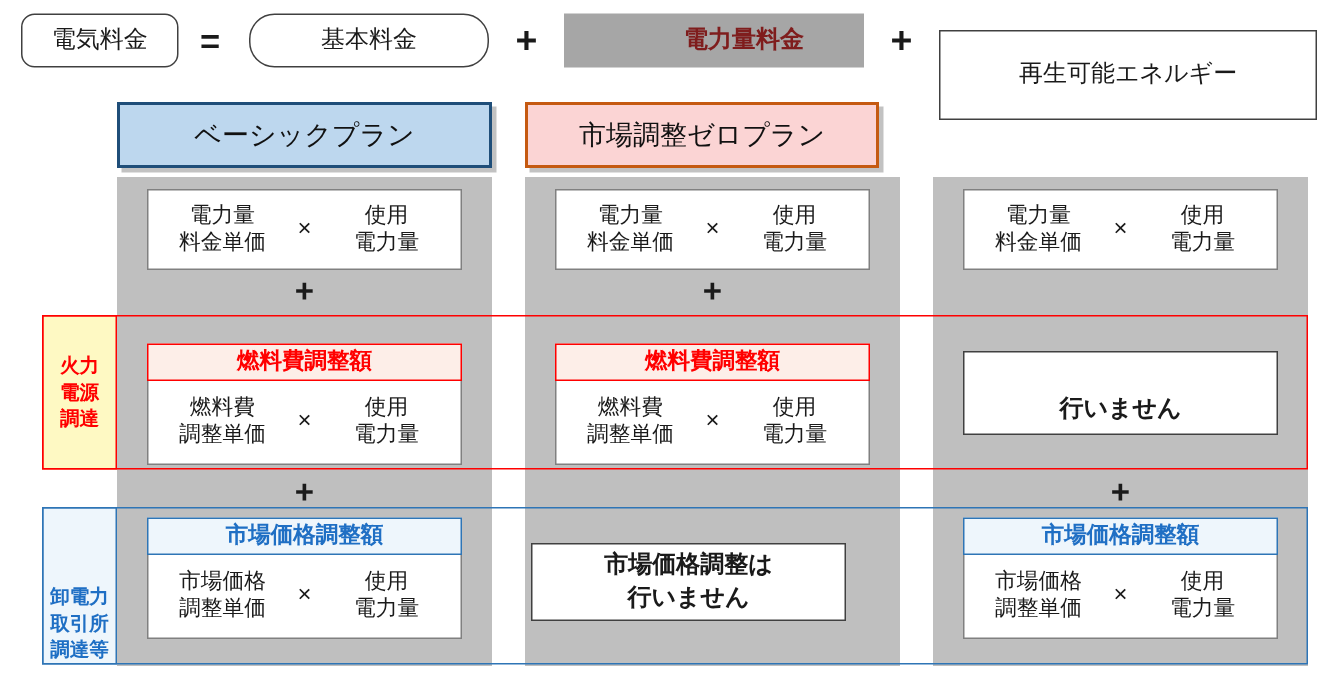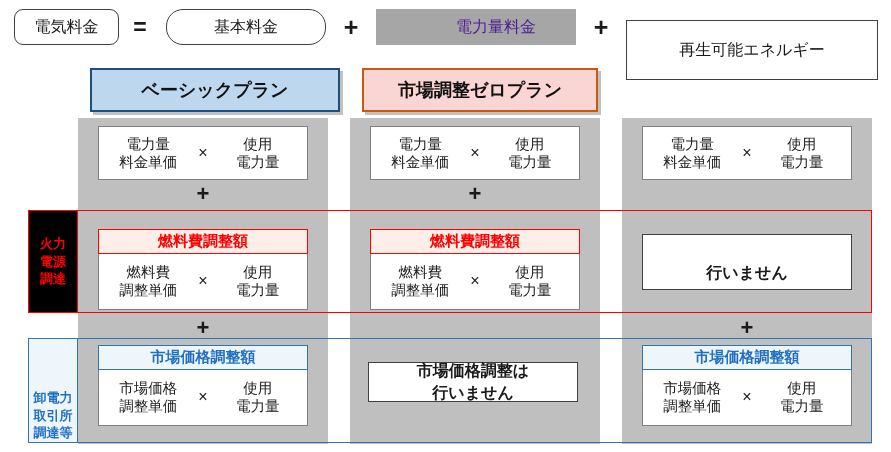--- a/index.html
+++ b/index.html
@@ -11,49 +11,48 @@
   .stage{position:absolute;left:0;top:0;width:891px;height:452px;}
 
   
   .formula{position:absolute;left:0;top:0;width:891px;height:60px;}
   .f-box{
     position:absolute;display:flex;align-items:center;justify-content:center;
     text-align:center;box-sizing:border-box;background:#ffffff;
     border:1.5px solid #404040;font-size:16px;line-height:1.25;
   }
   .f-rounded{border-radius:9px;}
-  .f-gray{background:#a6a6a6;border:none;color:#4c1d95;font-weight:normal;padding-left:40px;}
+  .f-gray{background:#a6a6a6;border:none;color:#7f1d1d;font-weight:bold;padding-left:40px;}
   .f-plus{
     position:absolute;display:flex;align-items:center;justify-content:center;
     font-size:25px;font-weight:bold;color:#1a1a1a;
   }
   .f-eq{
     position:absolute;display:flex;align-items:center;justify-content:center;
     font-size:23px;font-weight:bold;color:#1a1a1a;
   }
 
   
   .side-label{
     position:absolute;box-sizing:border-box;display:flex;
     align-items:center;justify-content:center;text-align:center;
     font-size:13px;font-weight:bold;line-height:1.35;
   }
-  .side-thermal{background:#000000;border:1.4px solid #ff0000;color:#ff0000;}
+  .side-thermal{background:#fef9c3;border:1.4px solid #ff0000;color:#ff0000;}
   .side-market{background:#eef6fc;border:1.6px solid #2e75b6;color:#1f6fc4;justify-content:flex-end;}
 
   
   .gpanel{position:absolute;background:#bfbfbf;}
 
   
   .plan-head{
     position:absolute;box-sizing:border-box;display:flex;
     align-items:center;justify-content:center;text-align:center;
-    font-size:18px;font-weight:bold;color:#111111;
+    font-size:18px;font-weight:normal;color:#111111;
     box-shadow:3px 3px 0 rgba(120,120,120,.45);
-    margin-left:12px;
   }
   .ph-basic{background:#bdd7ee;border:2.5px solid #1f4e79;}
   .ph-zero{background:#fbd4d4;border:2.5px solid #c55a11;}
   .ph-linked{background:#f5e09a;border:2.5px solid #bf9000;}
 
   
   .cell{
     position:absolute;box-sizing:border-box;background:#ffffff;
     border:1.2px solid #808080;display:flex;align-items:center;
   }
@@ -270,21 +269,21 @@
         </span>
         <span class="times">×</span>
         <span class="term">
           <span>使用</span><br>
           <span>電力量</span>
         </span>
       </div>
     </div>
   </div>
 
-  <div class="cell cell-dark" style="left:368px;top:362px;width:210px;height:40px;">
+  <div class="cell cell-dark" style="left:354px;top:362px;width:210px;height:52px;">
     <div class="none-msg">
       <span>市場価格調整は</span><br>
       <span>行いません</span>
     </div>
   </div>
 
   <div class="adj" style="left:642px;top:345px;width:210px;height:88px;">
     <div class="adj-title adj-title-blue">市場価格調整額</div>
     <div class="adj-body" style="height:56px;">
       <div class="prod">

